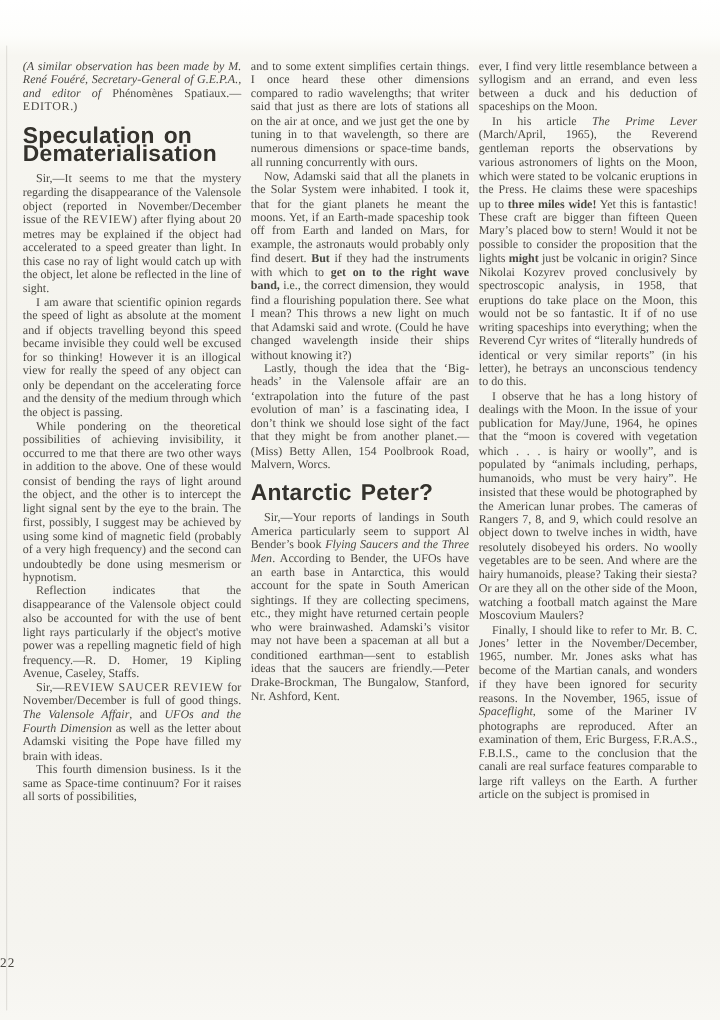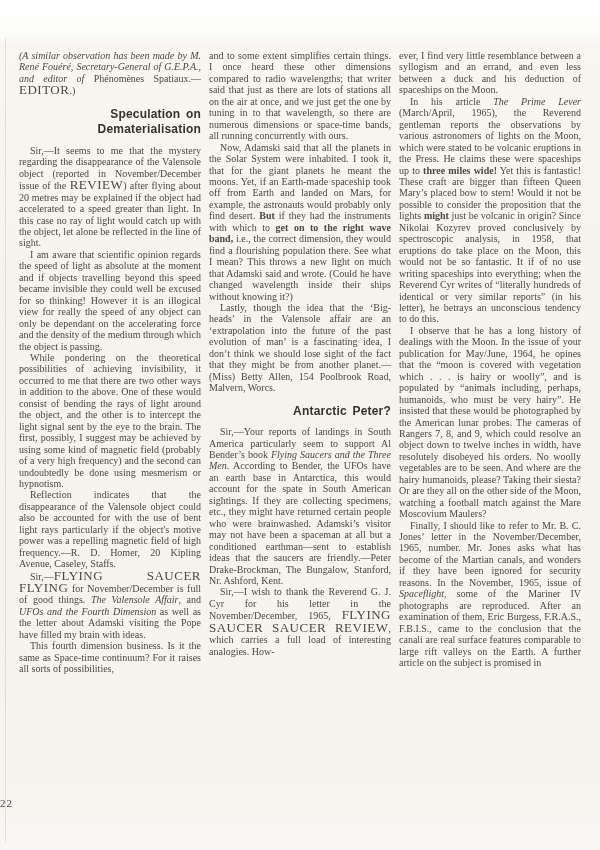--- a/index.html
+++ b/index.html
@@ -9,54 +9,53 @@
     font-family:"Liberation Serif","DejaVu Serif",serif;
     color:#4a4843;
   }
   .edge-left { position:absolute; left:5px; top:38px; bottom:8px; width:1px; background:rgba(90,85,75,.14); }
   .cols { position:absolute; top:50px; left:19px; width:562px; display:flex; gap:8px; }
   .col { flex:1; min-width:0; }
   .col p { margin:0; font-size:10px; line-height:11.45px; text-align:justify; }
   .col p.ind { text-indent:11px; }
   .col h2 {
     font-family:"Liberation Sans","DejaVu Sans",sans-serif; font-weight:700;
-    font-size:12px; line-height:15.5px; text-align:right;
+    font-size:19px; line-height:15.5px; text-align:left;
     margin:10px 0 7px; color:#34322d; letter-spacing:.2px; word-spacing:2px;
   }
   .it { font-style:italic; }
   .bd { font-weight:700; }
-  .sc { font-size:13px; letter-spacing:.5px; }
+  .sc { font-size:10px; letter-spacing:.5px; }
   .page-num {
     position:absolute; top:797px; left:0; width:600px; 
     font-size:11px; color:#4a4843; letter-spacing:1px;
   }
 </style>
 </head>
 <body>
 
 <div class="sheet">
   <div class="edge-left"></div>
   <div class="cols">
     <div class="col">
         <p><span class="it">(A similar observation has been made by M. René Fouéré, Secretary-General of G.E.P.A., and editor of </span><span>Phénomènes Spatiaux.—</span><span class="sc">EDITOR</span><span>.)</span></p>
         <h2>Speculation on<br>Dematerialisation</h2>
         <p class="ind"><span>Sir,—It seems to me that the mystery regarding the disappearance of the Valensole object (reported in November/December issue of the </span><span class="sc">REVIEW</span><span>) after flying about 20 metres may be explained if the object had accelerated to a speed greater than light. In this case no ray of light would catch up with the object, let alone be reflected in the line of sight.</span></p>
         <p class="ind"><span>I am aware that scientific opinion regards the speed of light as absolute at the moment and if objects travelling beyond this speed became invisible they could well be excused for so thinking! However it is an illogical view for really the speed of any object can only be dependant on the accelerating force and the density of the medium through which the object is passing.</span></p>
         <p class="ind"><span>While pondering on the theoretical possibilities of achieving invisibility, it occurred to me that there are two other ways in addition to the above. One of these would consist of bending the rays of light around the object, and the other is to intercept the light signal sent by the eye to the brain. The first, possibly, I suggest may be achieved by using some kind of magnetic field (probably of a very high frequency) and the second can undoubtedly be done using mesmerism or hypnotism.</span></p>
-        <p class="ind"><span>Reflection indicates that the disappearance of the Valensole object could also be accounted for with the use of bent light rays particularly if the object's motive power was a repelling magnetic field of high frequency.—R. D. Homer, 20 Kipling Avenue, Caseley, Staffs.</span></p>
-        <p class="ind"><span>Sir,—</span><span class="sc">FLYING SAUCER FLYING</span><span> for November/December is full of good things. </span><span class="it">The Valensole Affair</span><span>, and </span><span class="it">UFOs and the Fourth Dimension</span><span> as well as the letter about Adamski visiting the Pope have filled my brain with ideas.</span></p>
+        <p class="ind"><span>Reflection indicates that the disappearance of the Valensole object could also be accounted for with the use of bent light rays particularly if the object's motive power was a repelling magnetic field of high frequency.—R. D. Homer, 19 Kipling Avenue, Caseley, Staffs.</span></p>
+        <p class="ind"><span>Sir,—</span><span class="sc">REVIEW SAUCER REVIEW</span><span> for November/December is full of good things. </span><span class="it">The Valensole Affair</span><span>, and </span><span class="it">UFOs and the Fourth Dimension</span><span> as well as the letter about Adamski visiting the Pope have filled my brain with ideas.</span></p>
         <p class="ind"><span>This fourth dimension business. Is it the same as Space-time continuum? For it raises all sorts of possibilities,</span></p>
       </div>
     <div class="col">
         <p><span>and to some extent simplifies certain things. I once heard these other dimensions compared to radio wavelengths; that writer said that just as there are lots of stations all on the air at once, and we just get the one by tuning in to that wavelength, so there are numerous dimensions or space-time bands, all running concurrently with ours.</span></p>
         <p class="ind"><span>Now, Adamski said that all the planets in the Solar System were inhabited. I took it, that for the giant planets he meant the moons. Yet, if an Earth-made spaceship took off from Earth and landed on Mars, for example, the astronauts would probably only find desert. </span><span class="bd">But</span><span> if they had the instruments with which to </span><span class="bd">get on to the right wave band,</span><span> i.e., the correct dimension, they would find a flourishing population there. See what I mean? This throws a new light on much that Adamski said and wrote. (Could he have changed wavelength inside their ships without knowing it?)</span></p>
         <p class="ind"><span>Lastly, though the idea that the ‘Big-heads’ in the Valensole affair are an ‘extrapolation into the future of the past evolution of man’ is a fascinating idea, I don’t think we should lose sight of the fact that they might be from another planet.—(Miss) Betty Allen, 154 Poolbrook Road, Malvern, Worcs.</span></p>
         <h2>Antarctic Peter?</h2>
         <p class="ind"><span>Sir,—Your reports of landings in South America particularly seem to support Al Bender’s book </span><span class="it">Flying Saucers and the Three Men</span><span>. According to Bender, the UFOs have an earth base in Antarctica, this would account for the spate in South American sightings. If they are collecting specimens, etc., they might have returned certain people who were brainwashed. Adamski’s visitor may not have been a spaceman at all but a conditioned earthman—sent to establish ideas that the saucers are friendly.—Peter Drake-Brockman, The Bungalow, Stanford, Nr. Ashford, Kent.</span></p>
-        <p class="ind"><span>Sir,—I wish to thank the Reverend G. J. Cyr for his letter in the November/December, 1965, </span><span class="sc">FLYING SAUCER SAUCER REVIEW</span><span>, which carries a full load of interesting analogies. How-</span></p>
       </div>
     <div class="col">
         <p><span>ever, I find very little resemblance between a syllogism and an errand, and even less between a duck and his deduction of spaceships on the Moon.</span></p>
         <p class="ind"><span>In his article </span><span class="it">The Prime Lever</span><span> (March/April, 1965), the Reverend gentleman reports the observations by various astronomers of lights on the Moon, which were stated to be volcanic eruptions in the Press. He claims these were spaceships up to </span><span class="bd">three miles wide!</span><span> Yet this is fantastic! These craft are bigger than fifteen Queen Mary’s placed bow to stern! Would it not be possible to consider the proposition that the lights </span><span class="bd">might</span><span> just be volcanic in origin? Since Nikolai Kozyrev proved conclusively by spectroscopic analysis, in 1958, that eruptions do take place on the Moon, this would not be so fantastic. It if of no use writing spaceships into everything; when the Reverend Cyr writes of “literally hundreds of identical or very similar reports” (in his letter), he betrays an unconscious tendency to do this.</span></p>
         <p class="ind"><span>I observe that he has a long history of dealings with the Moon. In the issue of your publication for May/June, 1964, he opines that the “moon is covered with vegetation which . . . is hairy or woolly”, and is populated by “animals including, perhaps, humanoids, who must be very hairy”. He insisted that these would be photographed by the American lunar probes. The cameras of Rangers 7, 8, and 9, which could resolve an object down to twelve inches in width, have resolutely disobeyed his orders. No woolly vegetables are to be seen. And where are the hairy humanoids, please? Taking their siesta? Or are they all on the other side of the Moon, watching a football match against the Mare Moscovium Maulers?</span></p>
         <p class="ind"><span>Finally, I should like to refer to Mr. B. C. Jones’ letter in the November/December, 1965, number. Mr. Jones asks what has become of the Martian canals, and wonders if they have been ignored for security reasons. In the November, 1965, issue of </span><span class="it">Spaceflight</span><span>, some of the Mariner IV photographs are reproduced. After an examination of them, Eric Burgess, F.R.A.S., F.B.I.S., came to the conclusion that the canali are real surface features comparable to large rift valleys on the Earth. A further article on the subject is promised in</span></p>
       </div>
   </div>
   <div class="page-num">22</div>
 </div>

